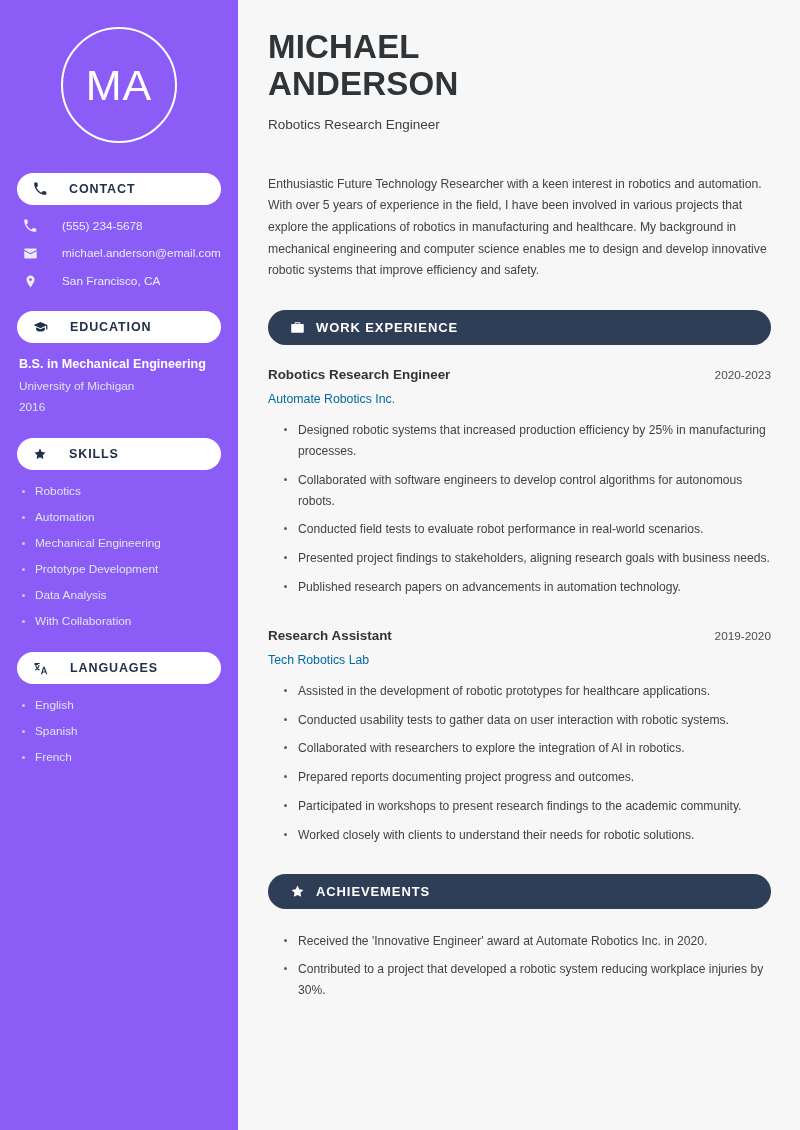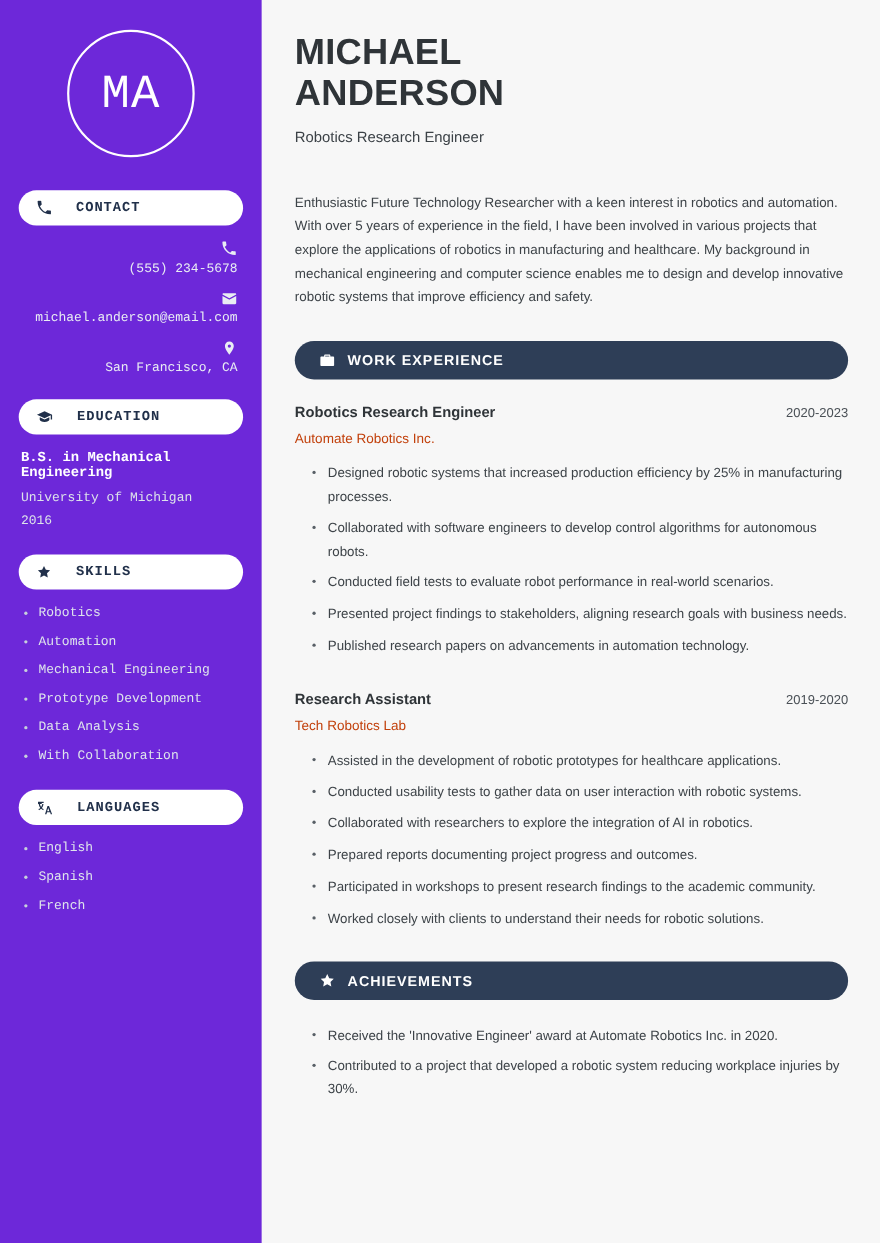--- a/index.html
+++ b/index.html
@@ -17,24 +17,23 @@
     height: 1130px;
     background: #f7f7f7;
     display: flex;
     overflow: hidden;
   }
 
   
   .sidebar {
     width: 238px;
     flex: 0 0 238px;
-    background: #6d28d9;
+    background: #8b5cf6;
     padding: 20px 17px 30px 17px;
     color: #ffffff;
-    font-family: Liberation Mono, monospace;
   }
 
   .avatar-wrap {
     display: flex;
     justify-content: center;
     margin-top: 7px;
     margin-bottom: 30px;
   }
   .avatar {
     width: 116px;
@@ -71,27 +70,26 @@
     letter-spacing: 0.9px;
   }
   .pill svg { display: block; }
 
   .sidebar-section { margin-bottom: 24px; }
   .sidebar-section.contact { margin-bottom: 22px; }
 
   
   .contact-row {
     display: flex;
-    align-items: flex-end;
-    gap: 2px;
+    align-items: flex-start;
+    gap: 24px;
     padding: 0 5px;
     margin-bottom: 13px;
     font-size: 11.8px;
     color: #e9edf3;
-    flex-direction: column;
   }
   .contact-row .ic {
     width: 16px;
     display: flex;
     justify-content: center;
     flex: 0 0 16px;
   }
 
   
   .edu-degree {
@@ -186,21 +184,21 @@
     font-size: 13.4px;
     font-weight: bold;
     color: #2f3438;
   }
   .entry-date {
     font-size: 11.8px;
     color: #4a5056;
   }
   .entry-org {
     font-size: 12.3px;
-    color: #c2410c;
+    color: #0369a1;
     margin-top: 10px;
   }
 
   .main-list {
     list-style: none;
     margin-top: 14px;
     padding-left: 14px;
   }
   .main-list li {
     position: relative;

